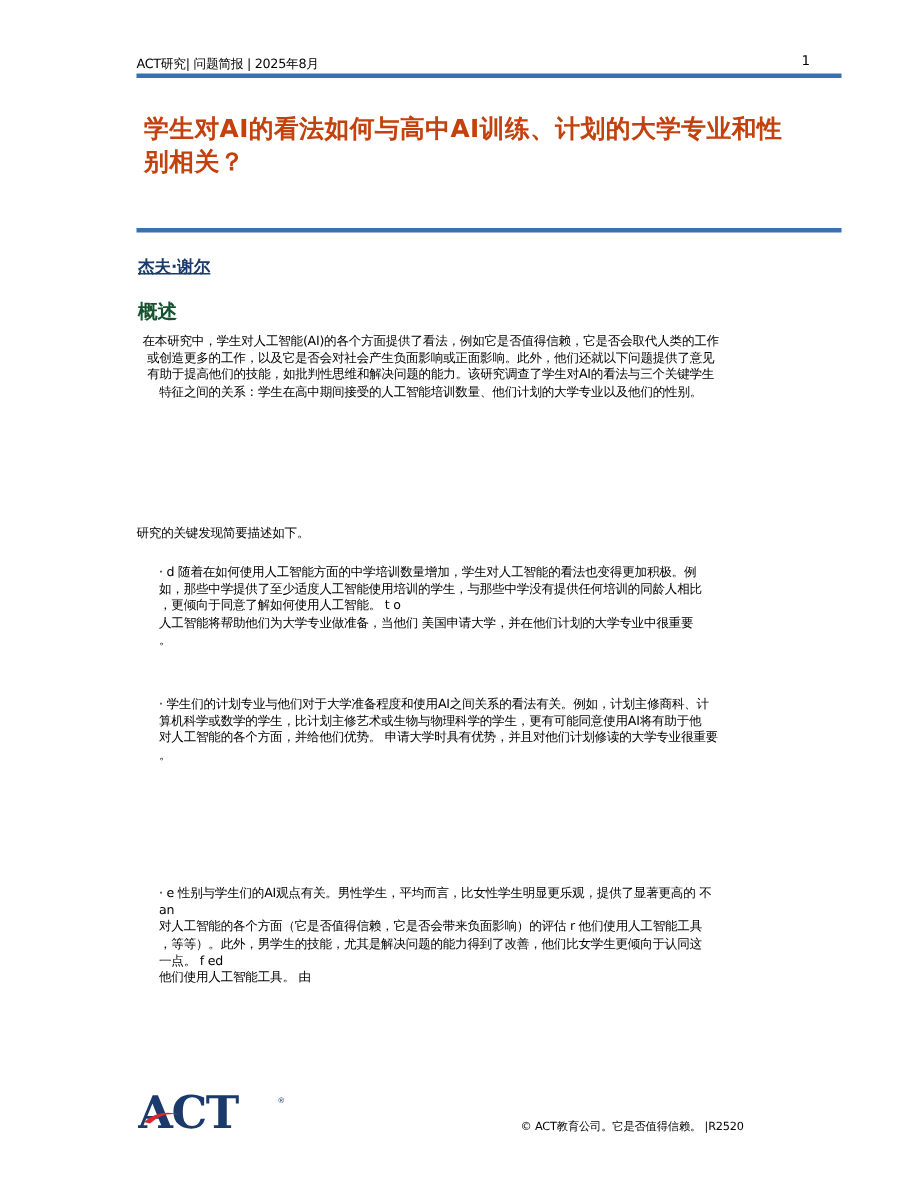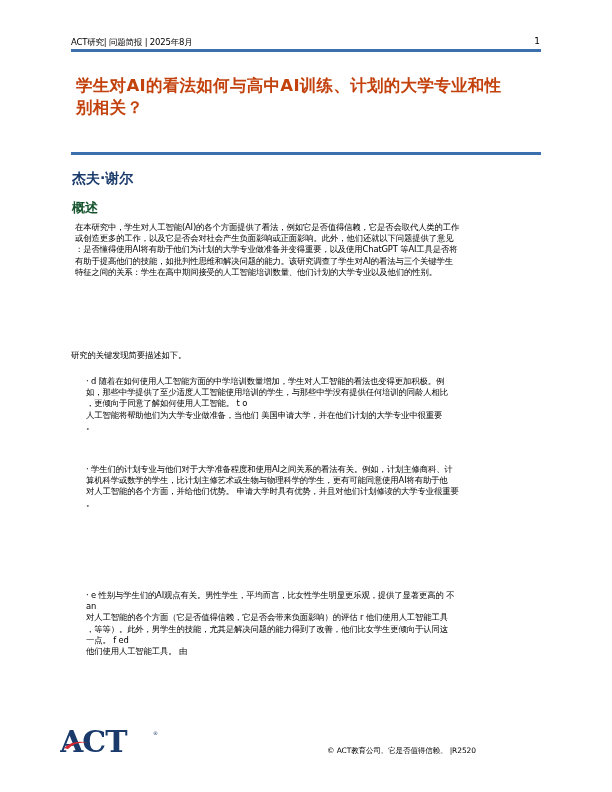--- a/index.html
+++ b/index.html
@@ -1,54 +1,54 @@
 <!DOCTYPE html>
 <html><head>
   <meta charset="utf-8">
   <style>
     html, body { margin: 0; padding: 0; background: #ffffff; }
     body {
       width: 612px; height: 792px; position: relative; overflow: hidden;
       font-family: "DejaVu Sans", "Liberation Sans", sans-serif;
       color: #000;
     }
-    .abs { position: absolute; }
+    .abs { position: absolute; margin-left: 20px; }
     .header-left {
       left: 71px; top: 37px; font-size: 8.5px; letter-spacing: -0.2px;
     }
     .page-num { right: 72px; top: 36px; font-size: 9px; }
     .rule-top {
       left: 71px; top: 49px; width: 470px; height: 3px; background: #3b6fae;
     }
     .title {
       left: 76px; top: 75px; width: 470px;
       font-size: 16.5px; font-weight: bold; color: #c2410c; line-height: 22px;
       letter-spacing: 0.3px;
     }
     .rule-mid {
       left: 71px; top: 152px; width: 470px; height: 3px; background: #3b6fae;
     }
     .author {
-      left: 72px; top: 170px; font-size: 14px; font-weight: bold; color: #1a3a6b;
+      left: 72px; top: 170px; font-size: 11px; font-weight: bold; color: #1a3a6b; text-decoration: underline;
     }
     .section-heading {
       left: 72px; top: 199px; font-size: 13px; font-weight: bold; color: #14532d;
     }
     .para {
       font-size: 8.4px; line-height: 11.2px; letter-spacing: -0.15px;
       white-space: nowrap;
     }
-    .intro { left: 75px; top: 222px; }
+    .intro { left: 75px; top: 222px; text-align: center; }
     .key-intro { left: 71px; top: 350px; }
     .bullet1 { left: 86px; top: 376px; }
     .bullet2 { left: 86px; top: 464px; }
     .bullet3 { left: 86px; top: 590px; }
     .line { display: block; }
     .logo {
-      left: 60px; top: 727px; width: 100px; height: 28px; text-align: center;
+      left: 72px; top: 727px; width: 100px; height: 28px; text-align: center;
     }
     .footer {
       left: 327px; top: 746px; font-size: 7.5px; letter-spacing: -0.1px;
     }
   </style>
 </head>
 <body>
 
 <div class="abs header-left">ACT研究| 问题简报 | 2025年8月</div>
 <div class="abs page-num">1</div>
@@ -61,21 +61,20 @@
 
 <div class="abs rule-mid"></div>
 
 <div class="abs author">杰夫·谢尔</div>
 
 <div class="abs section-heading">概述</div>
 
 <div class="abs para intro">
   <span class="line">在本研究中，学生对人工智能(AI)的各个方面提供了看法，例如它是否值得信赖，它是否会取代人类的工作</span>
   <span class="line">或创造更多的工作，以及它是否会对社会产生负面影响或正面影响。此外，他们还就以下问题提供了意见</span>
-  <span class="line">：是否懂得使用AI将有助于他们为计划的大学专业做准备并变得重要，以及使用ChatGPT 等AI工具是否将</span>
   <span class="line">有助于提高他们的技能，如批判性思维和解决问题的能力。该研究调查了学生对AI的看法与三个关键学生</span>
   <span class="line">特征之间的关系：学生在高中期间接受的人工智能培训数量、他们计划的大学专业以及他们的性别。</span>
 </div>
 
 <div class="abs para key-intro">研究的关键发现简要描述如下。</div>
 
 <div class="abs para bullet1">
   <span class="line">· d  随着在如何使用人工智能方面的中学培训数量增加，学生对人工智能的看法也变得更加积极。例</span>
   <span class="line">如，那些中学提供了至少适度人工智能使用培训的学生，与那些中学没有提供任何培训的同龄人相比</span>
   <span class="line">，更倾向于同意了解如何使用人工智能。  t o</span>

